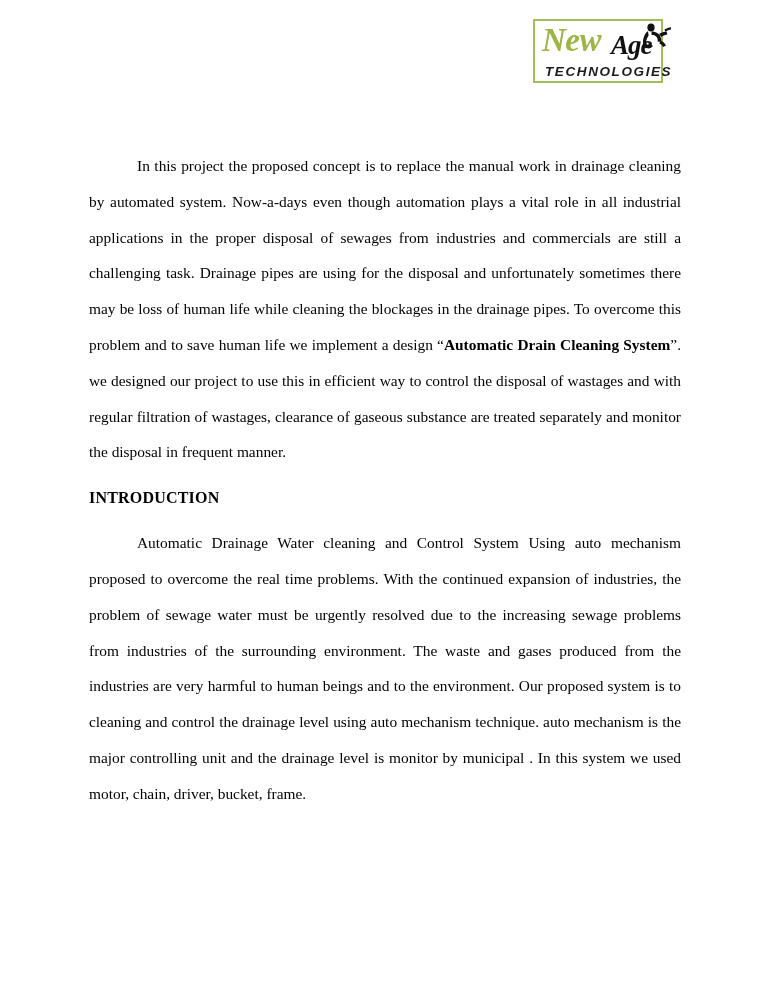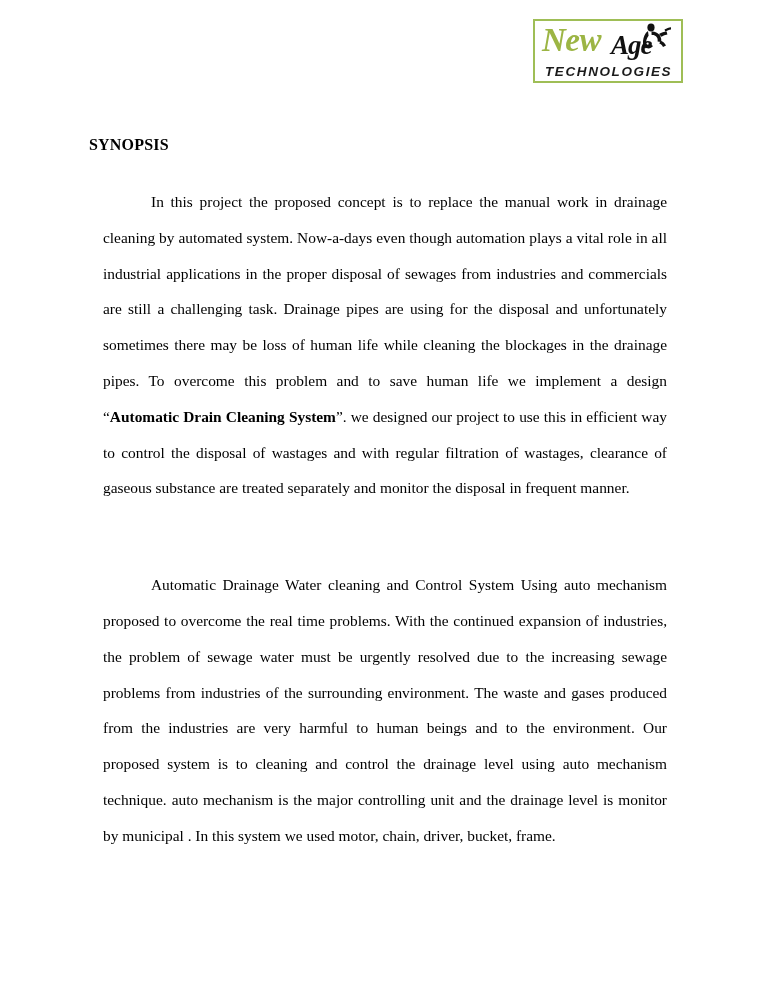--- a/index.html
+++ b/index.html
@@ -21,21 +21,21 @@
     background: #ffffff;
     overflow: hidden;
     box-sizing: border-box;
   }
 
   
   .logo-wrap {
     position: absolute;
     left: 533px;
     top: 19px;
-    width: 150px;
+    width: 130px;
     height: 64px;
   }
   .logo-box {
     position: absolute;
     inset: 0;
     border: 2px solid #9fbe56;
     background: #ffffff;
     box-sizing: border-box;
   }
   .logo-new {
@@ -104,21 +104,21 @@
 
   h2.section {
     margin: 0;
     font-size: 16px;
     font-weight: bold;
     line-height: 22px;
     letter-spacing: 0.2px;
   }
 
   p.para {
-    margin: 14px;
+    margin: 0;
     font-size: 15.4px;
     line-height: 35.8px;
     text-align: justify;
     text-indent: 48px;
     text-justify: inter-word;
     hyphens: none;
   }
   .gap-after-syn-head { height: 14px; }
   .gap-before-intro { height: 17px; }
   .gap-after-intro-head { height: 16px; }
@@ -185,28 +185,28 @@
         <path d="M23.6 17.8 C26 18.6 28 20.3 29 22.6 L26 23.9 C25.2 22.2 23.9 21.1 22.3 20.6 Z"></path>
         <path d="M27.5 6.6 C29.6 5.2 31.8 4.4 34 4.2 L34 6.4 C32 6.7 30.1 7.5 28.4 8.8 Z"></path>
       </g>
     </svg>
     <div class="logo-tech">TECHNOLOGIES</div>
   </div>
 
 
   <div class="content">
 
-    <h2 class="section">SYNOPSIS</h2>
 
     <div class="gap-after-syn-head"></div>
 
     <p class="para"><span>In this project the proposed concept is to replace the manual work in drainage cleaning by automated system. Now-a-days even though automation plays a vital role in all industrial applications in the proper disposal of sewages from industries and commercials are still a challenging task. Drainage pipes are using for the disposal and unfortunately sometimes there may be loss of human life while cleaning the blockages in the drainage pipes. To overcome this problem and to save human life we implement a design “</span><b class="inline-bold">Automatic Drain Cleaning System</b><span>”. we designed our project to use this in efficient way to control the disposal of wastages and with regular filtration of wastages, clearance of gaseous substance are treated separately and monitor the disposal in frequent manner.</span></p>
 
     <div class="gap-before-intro"></div>
 
+    <h2 class="section">INTRODUCTION</h2>
 
     <div class="gap-after-intro-head"></div>
 
     <p class="para">Automatic Drainage Water cleaning and Control System Using auto mechanism proposed to overcome the real time problems. With the continued expansion of industries, the problem of sewage water must be urgently resolved due to the increasing sewage problems from industries of the surrounding environment. The waste and gases produced from the industries are very harmful to human beings and to the environment. Our proposed system is to cleaning and control the drainage level using auto mechanism technique. auto mechanism is the major controlling unit and the drainage level is monitor by municipal . In this system we used motor, chain, driver, bucket, frame.</p>
 
   </div>
 
   <div class="footer">
 
   </div>

